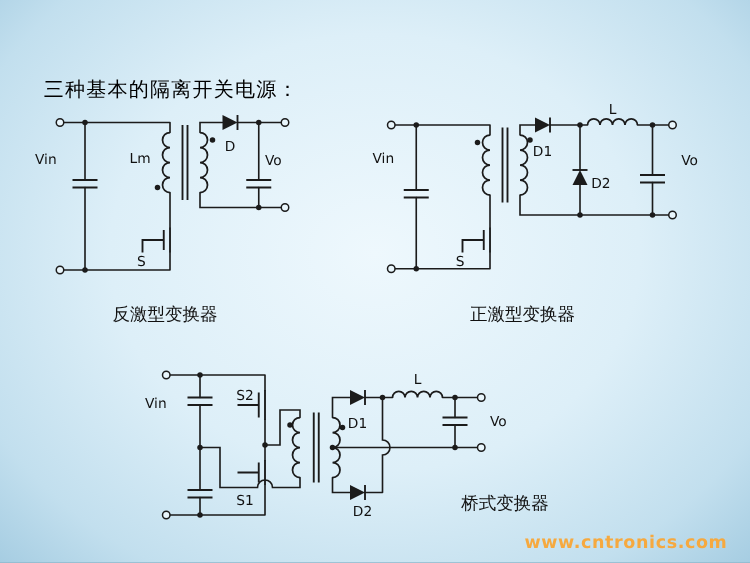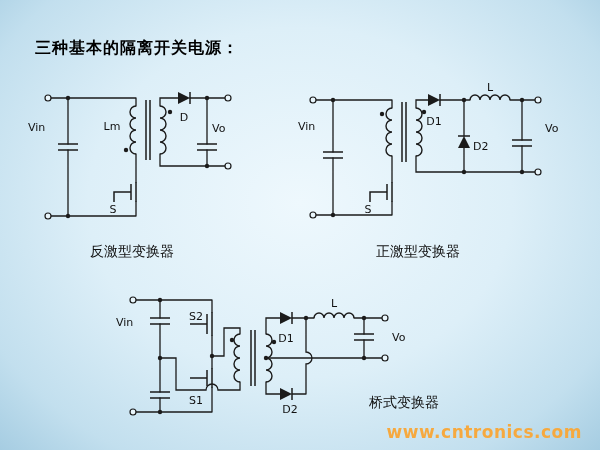--- a/index.html
+++ b/index.html
@@ -2,25 +2,25 @@
 <html><head>
 <meta charset="utf-8">
 <style>
   html,body{margin:0;padding:0;background:#8fb8cc;}
   #screen{
     position:relative;width:600px;height:450px;overflow:hidden;
     background:radial-gradient(ellipse at 50% 45%, #eef8fd 0%, #ddeff8 50%, #c2dfee 82%, #a6cde2 100%);
     font-family:"DejaVu Sans", sans-serif;
   }
   #title{
-    position:absolute;left:35px;top:38px;font-size:16px;font-weight:700;
+    position:absolute;left:35px;top:62px;font-size:16px;font-weight:400;
     color:#000;letter-spacing:1px;
   }
   #watermark{
-    position:absolute;right:18px;bottom:8px;font-size:17px;font-weight:600;
+    position:absolute;right:18px;bottom:8px;font-size:14px;font-weight:600;
     color:#f6a93f;letter-spacing:.5px;
   }
   svg{position:absolute;left:0;top:0;}
   .wire{stroke:#1b1b1b;stroke-width:1.3;fill:none;stroke-linecap:round;}
   .coil{stroke:#1b1b1b;stroke-width:1.4;fill:none;}
   .plate{stroke:#1b1b1b;stroke-width:1.6;fill:none;}
   .dev{stroke:#1b1b1b;stroke-width:1.5;fill:none;}
   .diode{fill:#1b1b1b;stroke:none;}
   .term{fill:#e9f6fc;stroke:#1b1b1b;stroke-width:1.2;}
   .dot{fill:#1b1b1b;stroke:none;}

